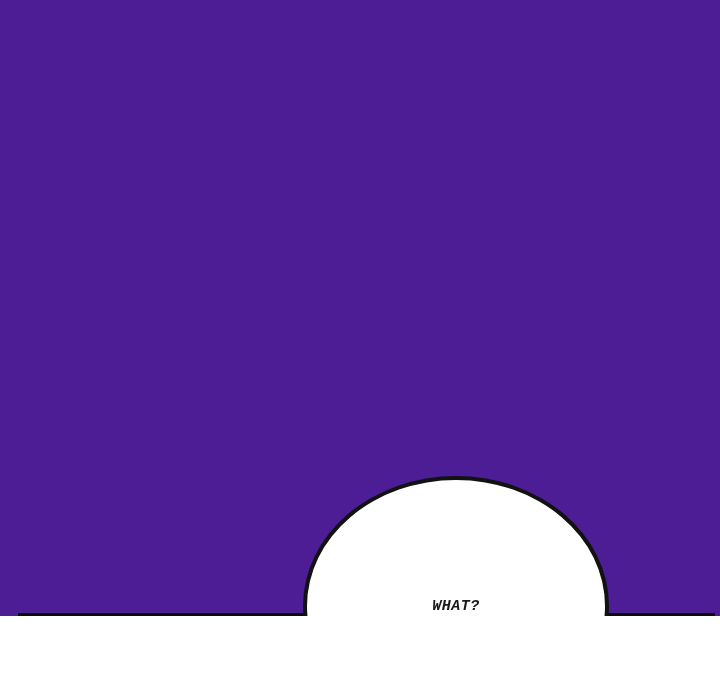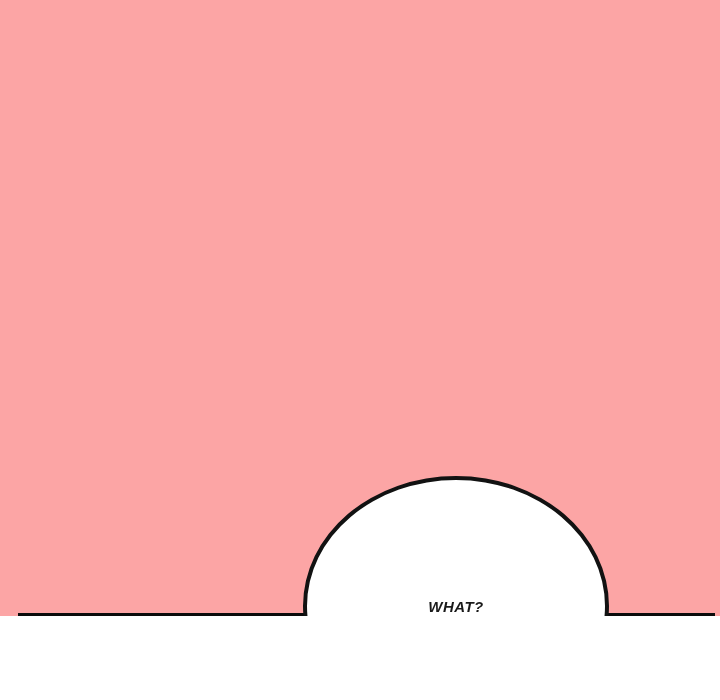--- a/index.html
+++ b/index.html
@@ -1,17 +1,17 @@
 <!DOCTYPE html>
 <html><head>
 <meta charset="utf-8">
 <style>
   html,body { margin:0; padding:0; background:#ffffff; }
-  .page { position:relative; width:720px; height:616px; background:#fca5a5; overflow:hidden;
-          font-family:Liberation Sans, sans-serif; }
+  .page { position:relative; width:720px; height:616px; background:#4c1d95; overflow:hidden;
+          font-family:Liberation Mono, monospace; }
 
   
   .panel { position:absolute; left:18px; top:613px; width:697px; height:87px;
            box-sizing:border-box; border:6px solid #0b0b0b; border-bottom:none;
            background:#e3e8ea; }
   .panel-content { position:absolute; inset:0; overflow:hidden; }
   .panel-content > div { position:absolute; }
 
   
   .b-dark    { left:0; top:0; width:13px; height:81px;

